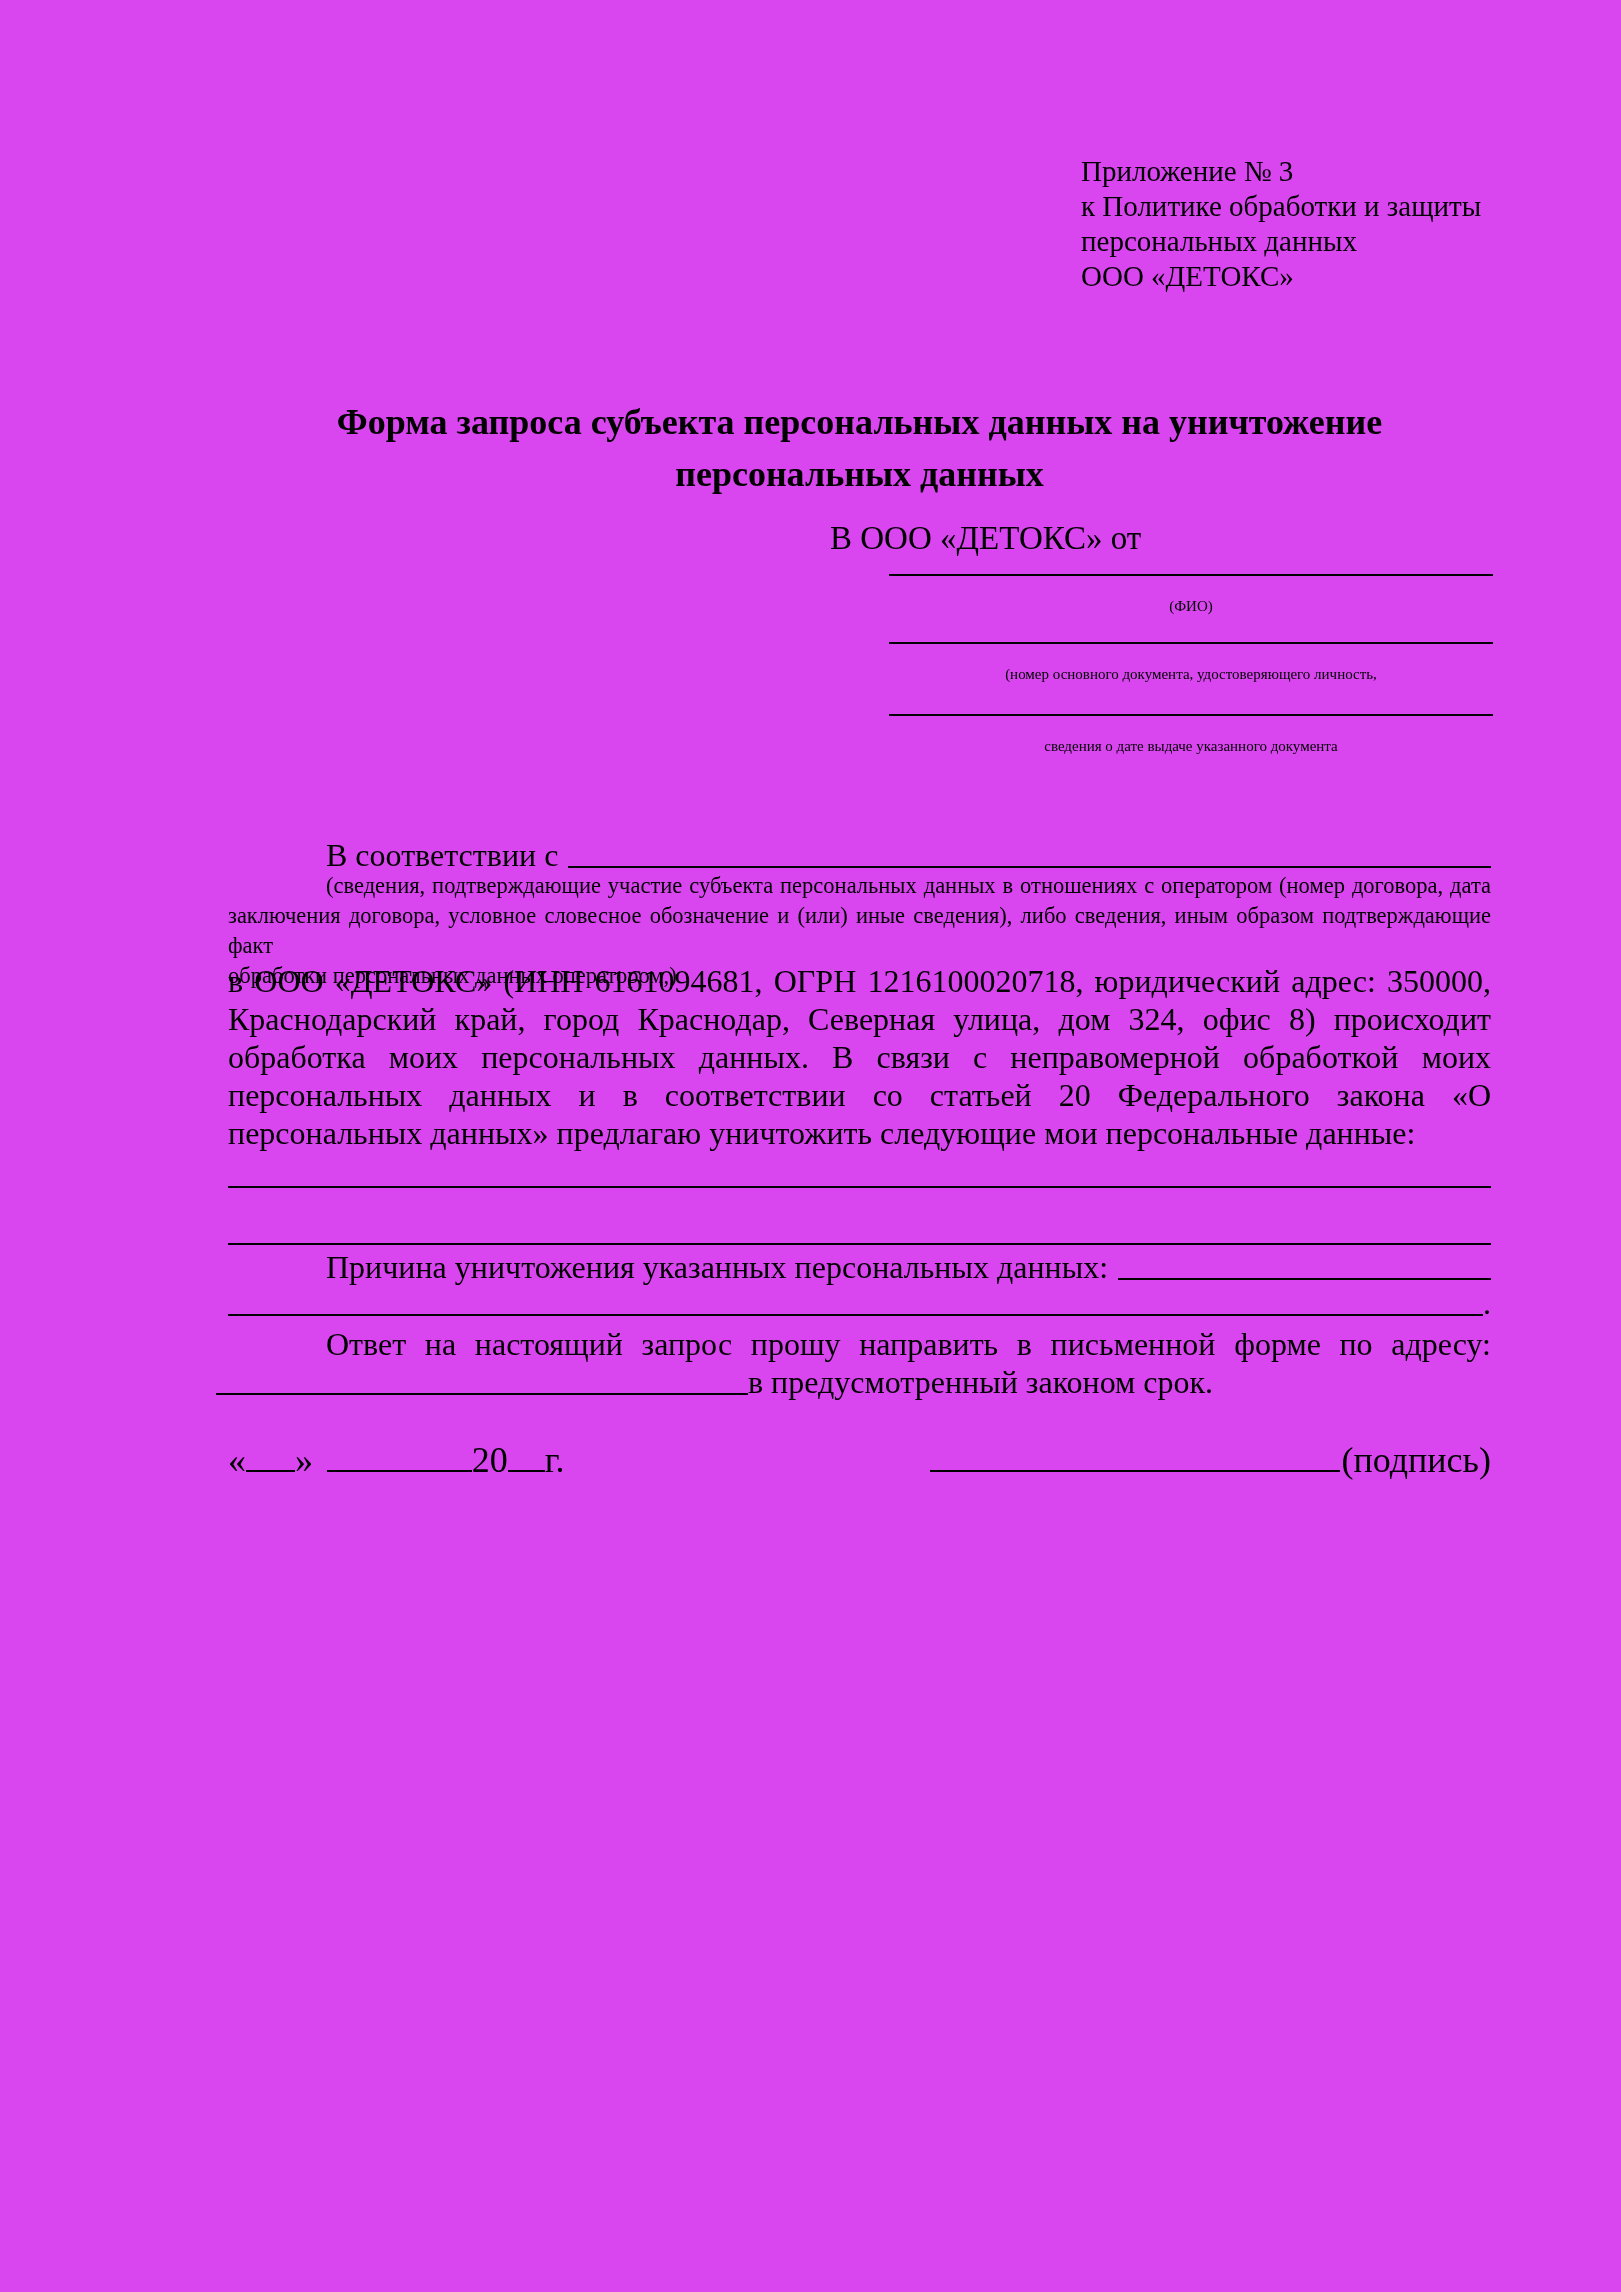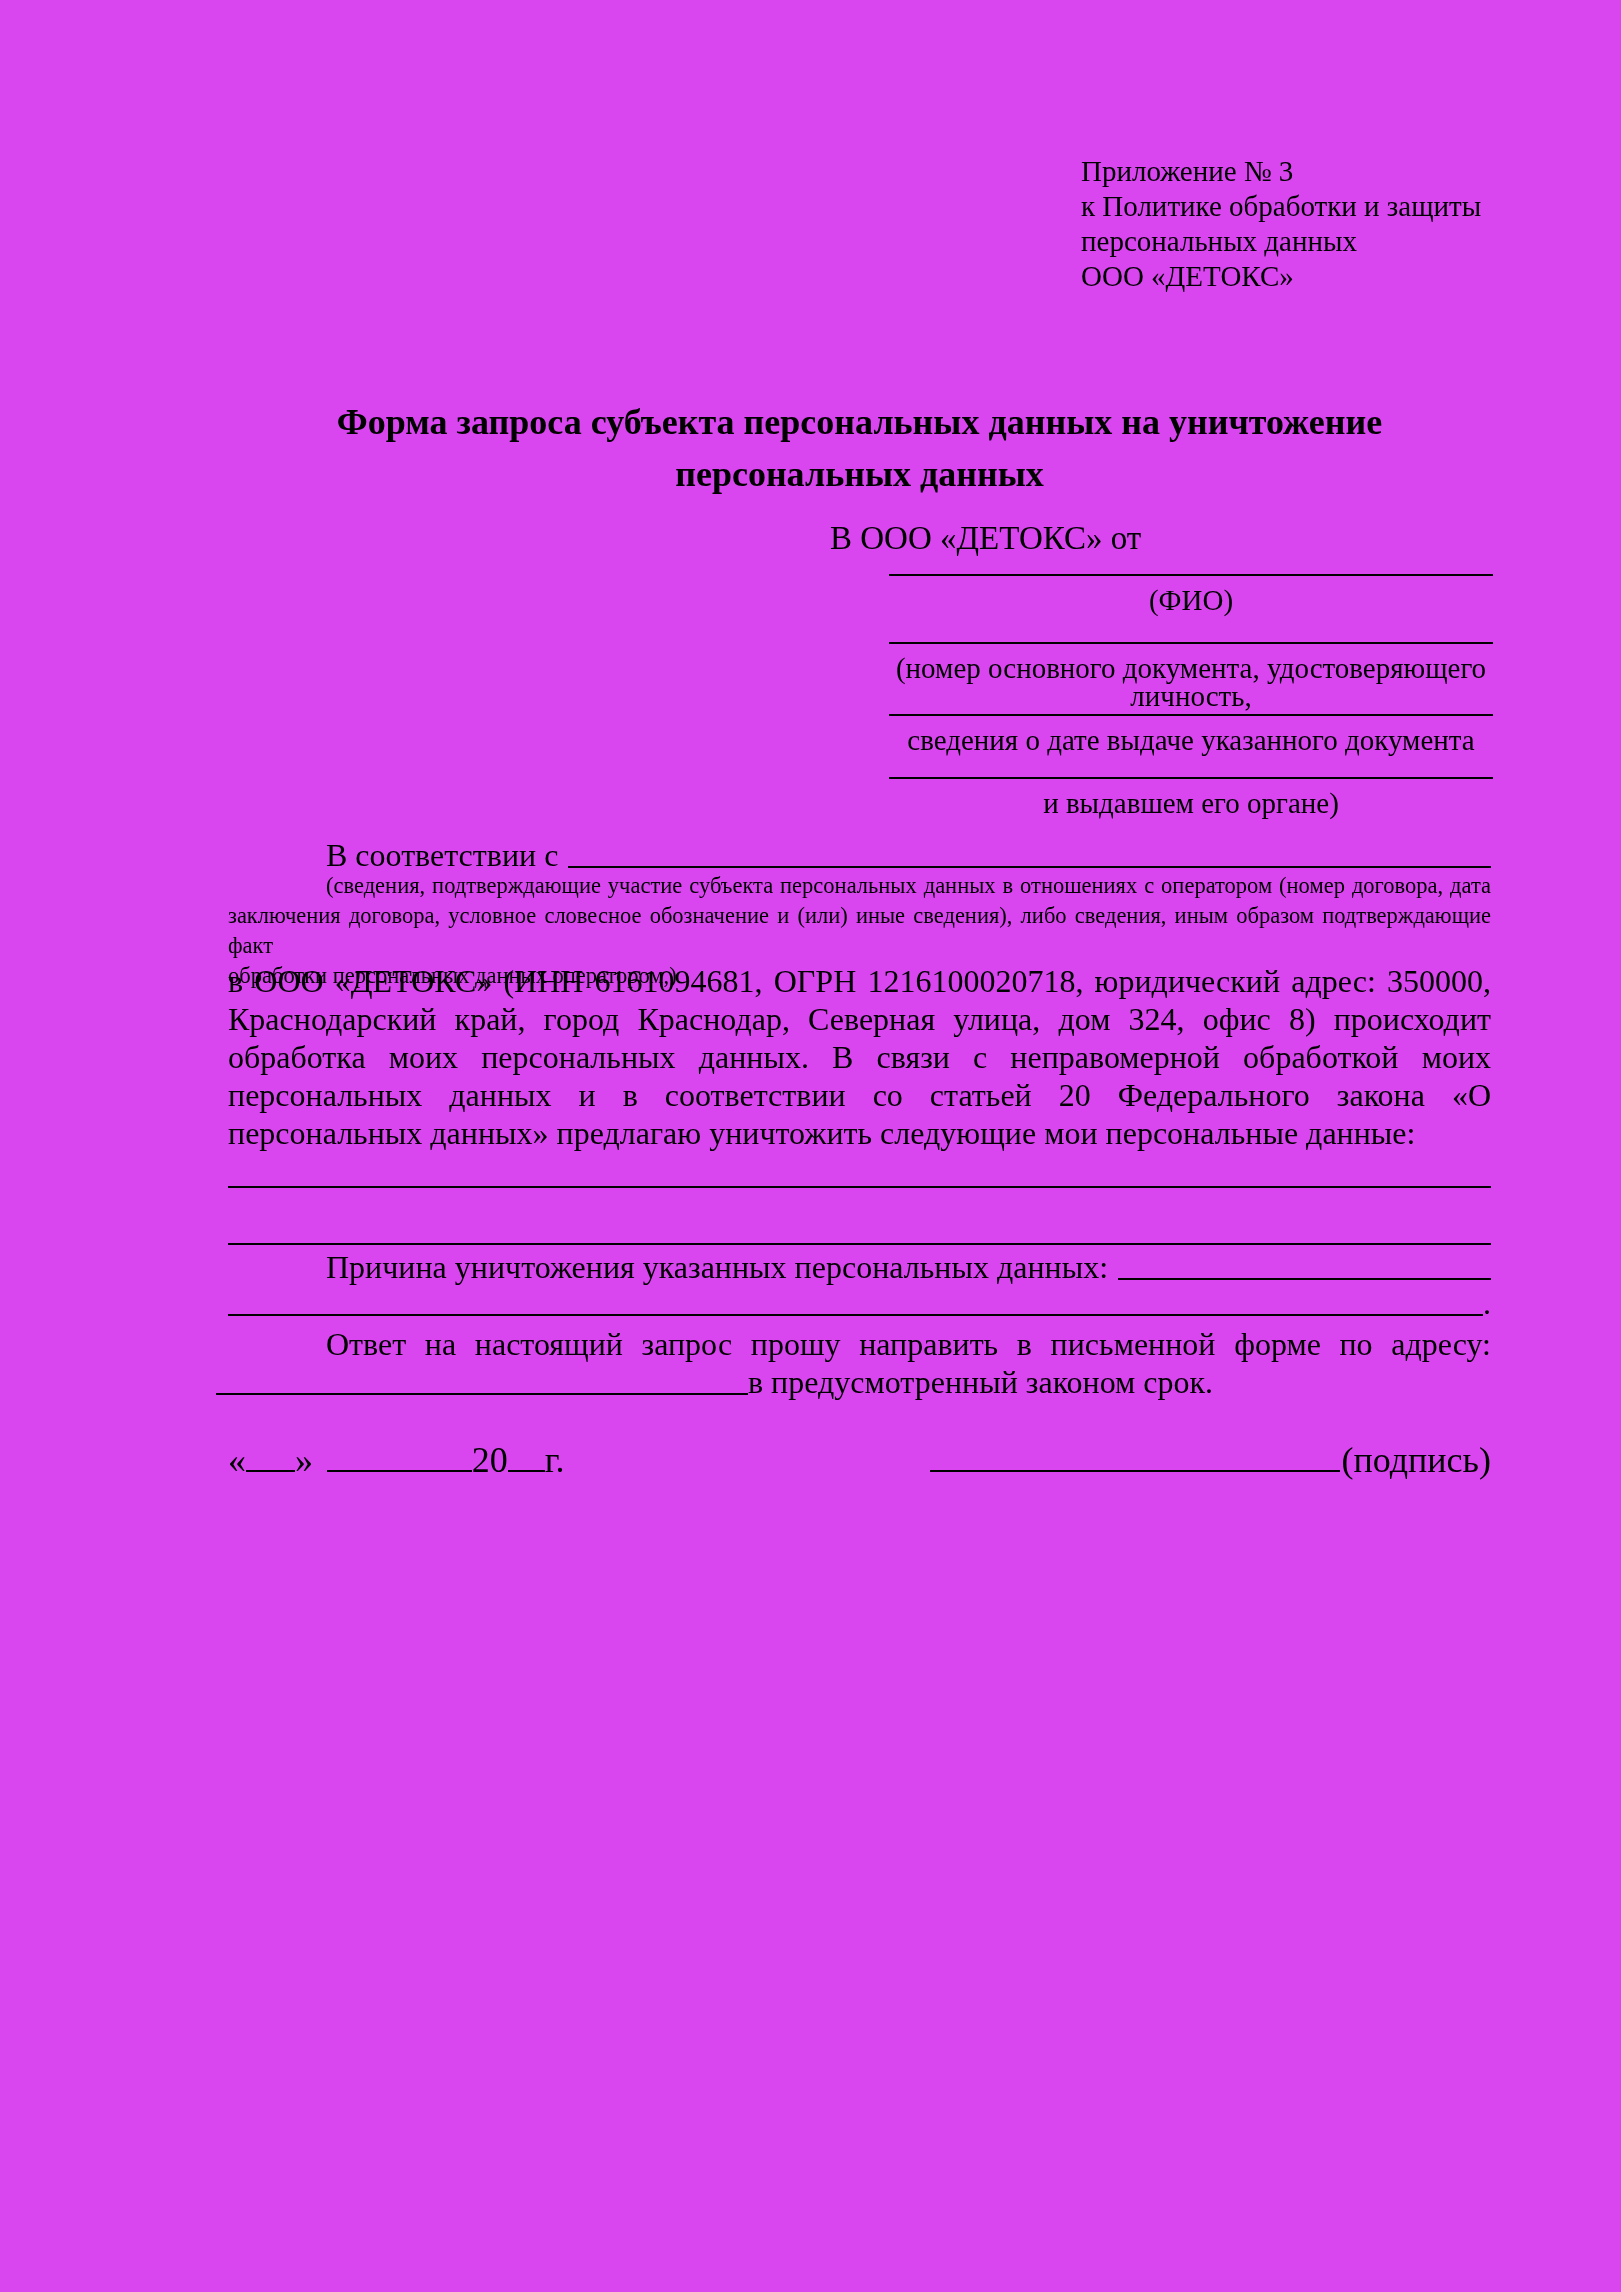--- a/index.html
+++ b/index.html
@@ -42,21 +42,21 @@
     left: 830px;
     top: 519px;
     font-size: 33px;
     line-height: 39px;
     white-space: nowrap;
   }
 
   
   .field { position: absolute; left: 889px; width: 604px; }
   .field .rule { height: 0; border-top: 2.9px solid #000; }
-  .field .caption { text-align: center; font-size: 29px; line-height: 28px; padding-top: 10px; }
+  .field .caption { text-align: center; font-size: 15px; line-height: 28px; padding-top: 16px; }
   .f1 { top: 574px; }
   .f2 { top: 642px; }
   .f3 { top: 714px; }
   .f4 { top: 777px; }
 
   
   .accordance-row {
     position: absolute;
     left: 228px;
     top: 836px;
@@ -194,24 +194,20 @@
     <div class="caption">(ФИО)</div>
   </div>
   <div class="field f3">
     <div class="rule"></div>
     <div class="caption">сведения о дате выдаче указанного документа</div>
   </div>
   <div class="field f2">
     <div class="rule"></div>
     <div class="caption">(номер основного документа, удостоверяющего личность,</div>
   </div>
-  <div class="field f4">
-    <div class="rule"></div>
-    <div class="caption">и выдавшем его органе)</div>
-  </div>
 
   <div class="accordance-row">
     <span class="label">В соответствии с</span>
     <div class="fill-rule"></div>
   </div>
 
   <div class="small-print">
     <div class="sp-line first">(сведения, подтверждающие участие субъекта персональных данных в отношениях с оператором (номер договора, дата</div>
     <div class="sp-line">заключения договора, условное словесное обозначение и (или) иные сведения), либо сведения, иным образом подтверждающие факт</div>
     <div class="sp-line last">обработки персональных данных оператором,)</div>

